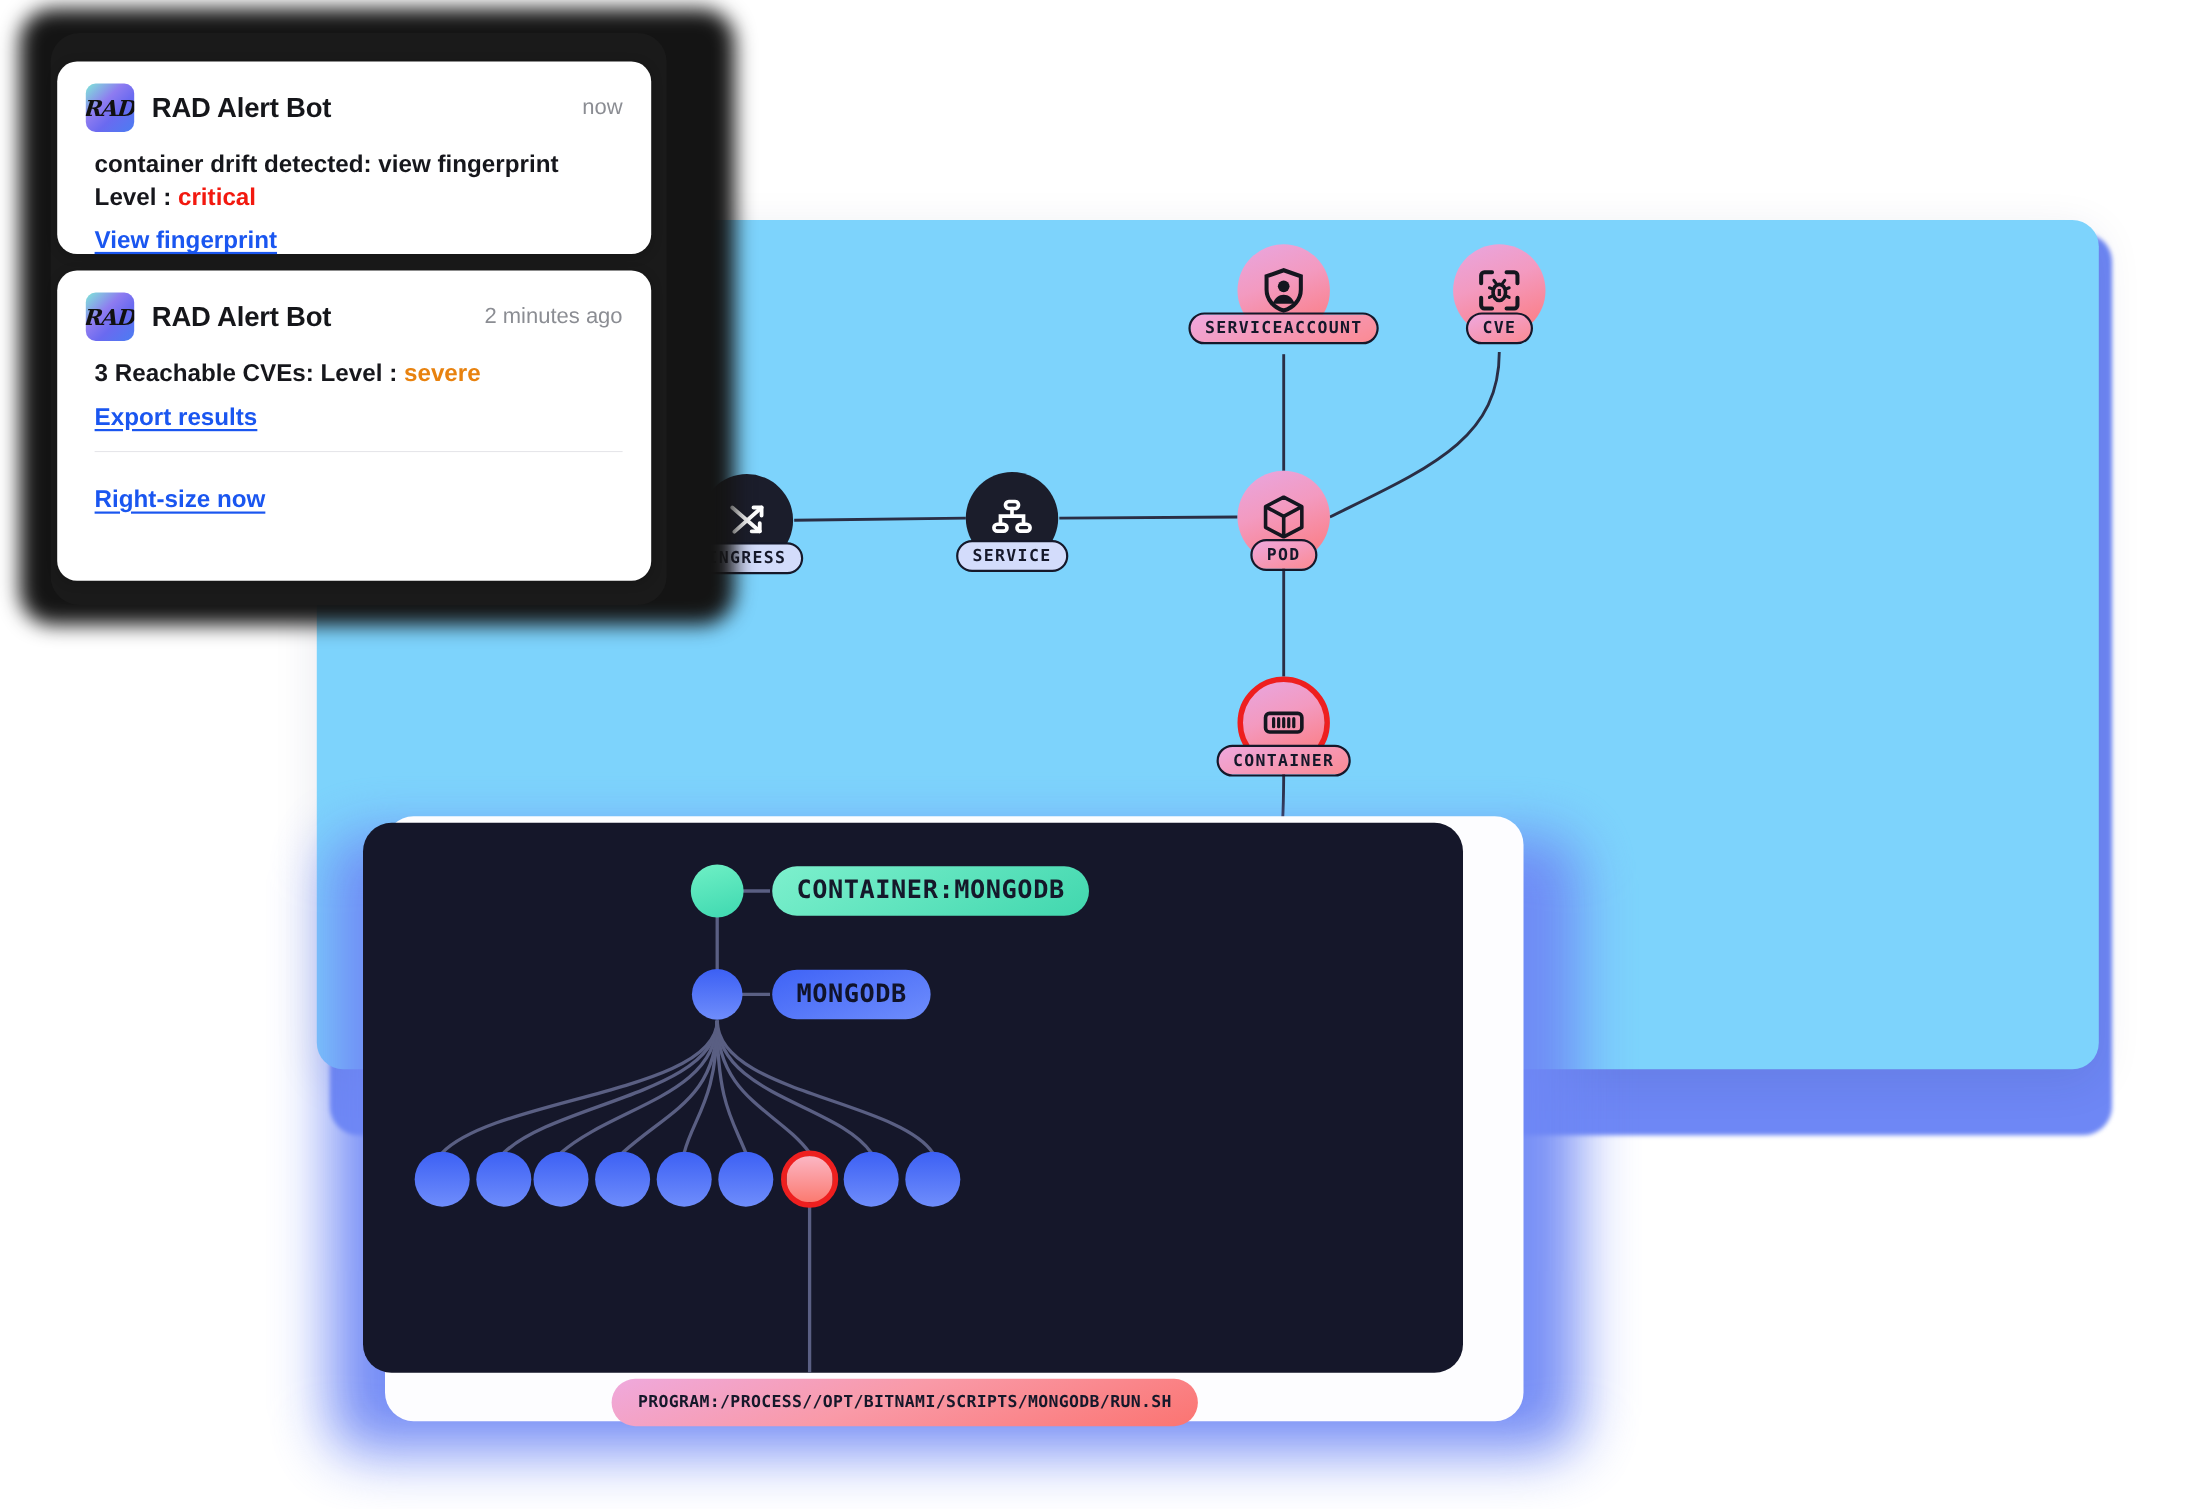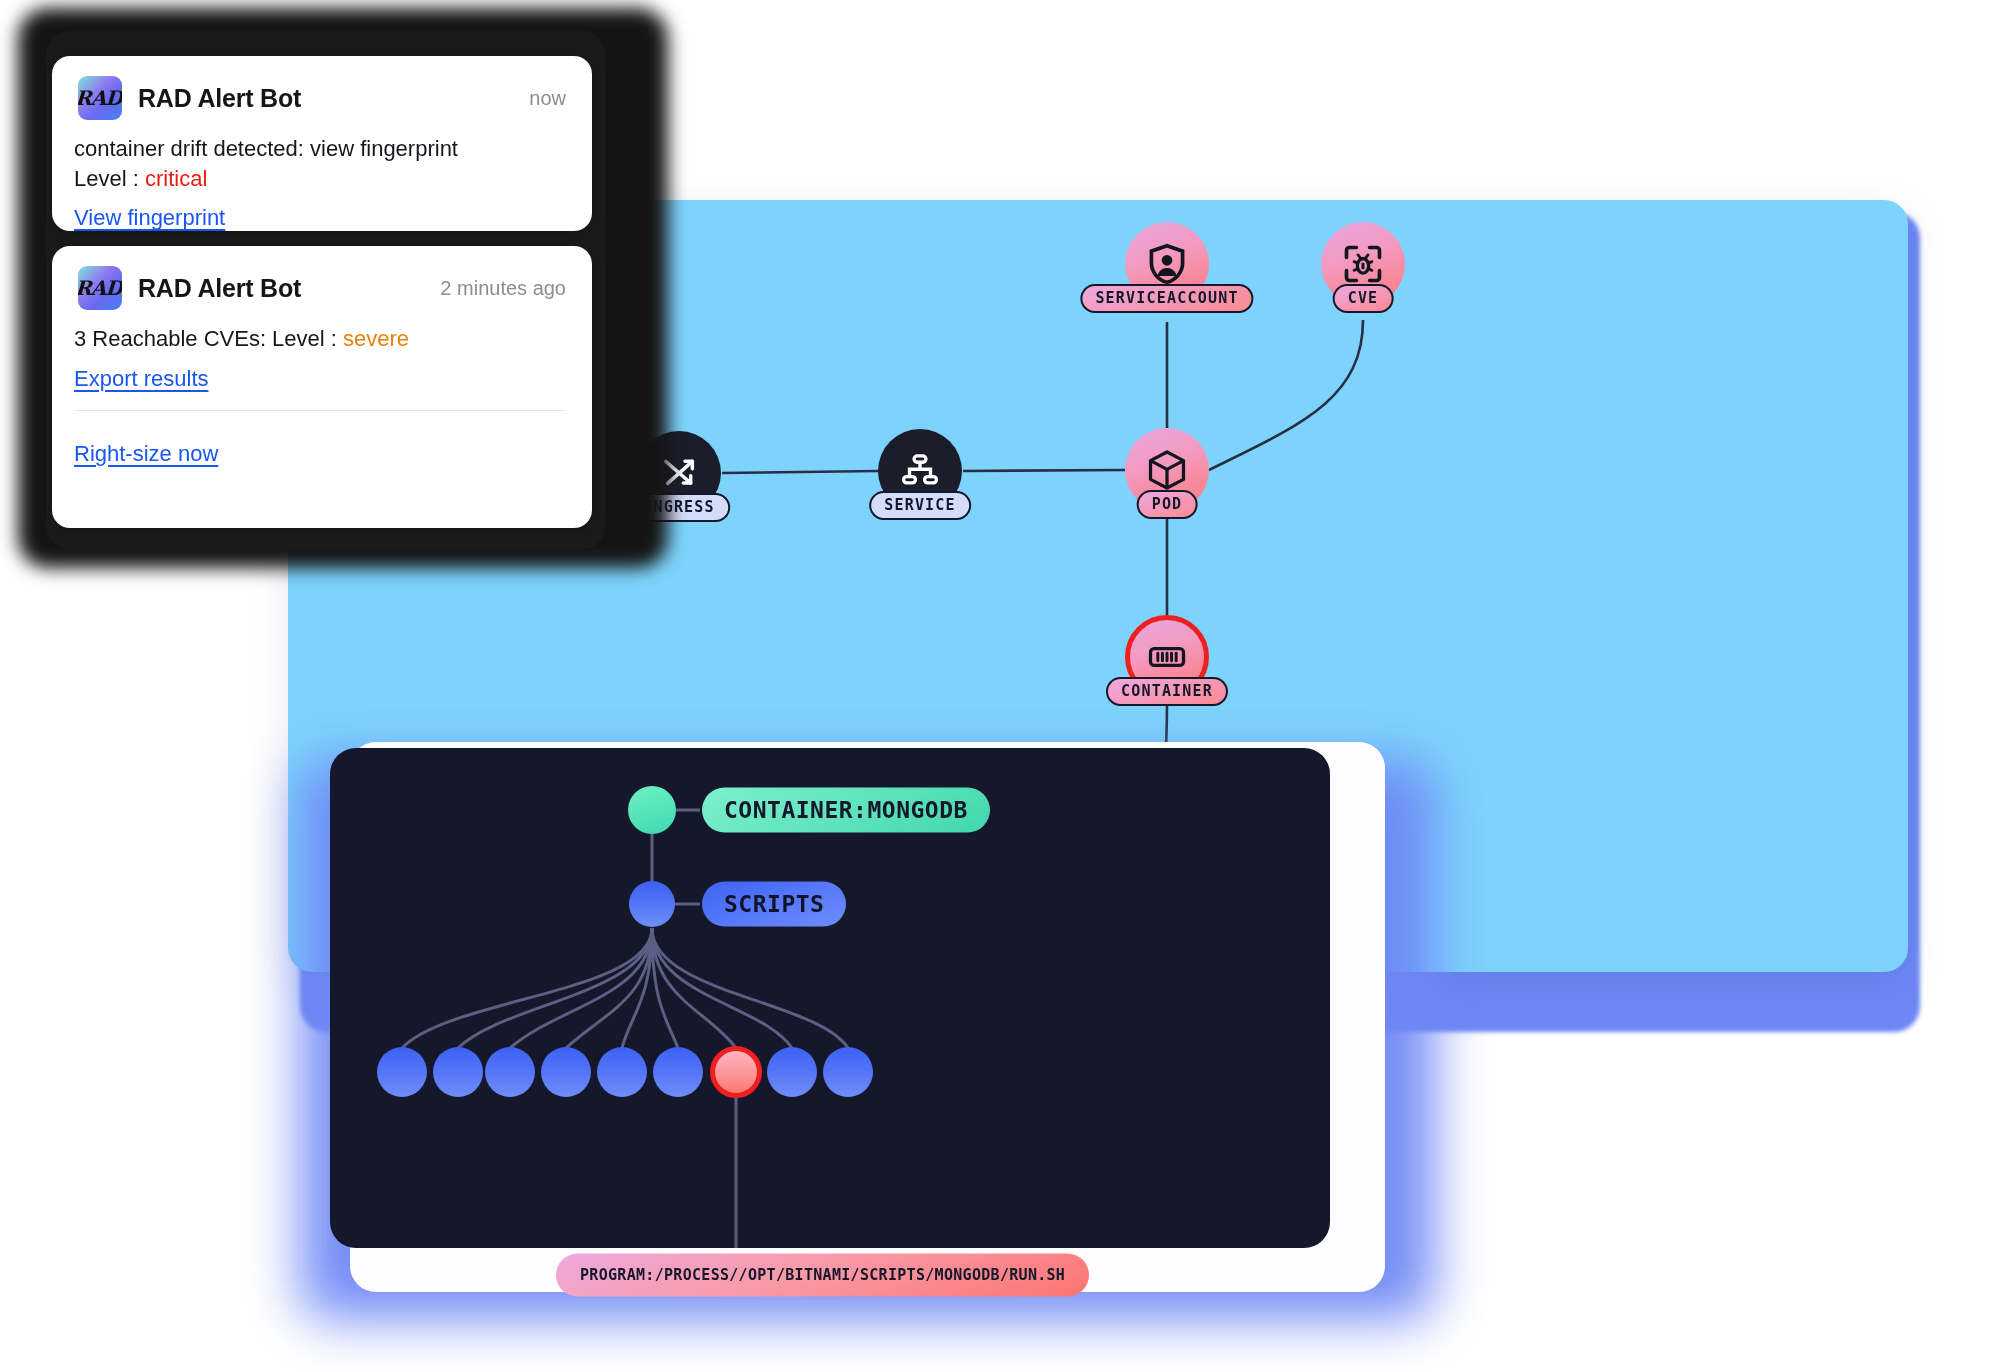--- a/index.html
+++ b/index.html
@@ -150,21 +150,21 @@
   .rad-logo span {
     font-family: "DejaVu Serif", serif;
     font-style: italic; font-weight: 700; font-size: 20px;
     color: #111; transform: skewX(-6deg); letter-spacing: -1px;
   }
   .card-title {
     font-size: 25px; font-weight: 700; color: #15161a; margin-left: 16px;
     letter-spacing: -.2px;
   }
   .card-time { margin-left: auto; font-size: 20px; color: #8b8d93; }
-  .card-body { padding: 14px 26px 0 22px; }
+  .card-body { padding: 14px 26px 0 34px; font-weight: bold; }
   .msg {
     font-size: 22px; color: #16171c; line-height: 1.35;
     text-align: justify;
   }
   .msg .sev-critical { color: #f2190f; }
   .msg .sev-severe   { color: #e8820f; }
   .link {
     display: inline-block; margin-top: 12px;
     font-size: 22px; color: #1a56f0;
     text-decoration: underline; text-underline-offset: 4px;
@@ -319,21 +319,21 @@
         <path d="M322,180 C322,245 486,252 518,300"></path>
 
         <line x1="406" y1="348" x2="406" y2="500"></line>
       </g>
     </svg>
 
     <div class="pnode green" style="left:322px; top:62px; width:48px; height:48px;"></div>
     <div class="ppill green" style="left:372px; top:62px;">CONTAINER:MONGODB</div>
 
     <div class="pnode blue" style="left:322px; top:156px; width:46px; height:46px;"></div>
-    <div class="ppill blue" style="left:372px; top:156px;">SCRIPTS</div>
+    <div class="ppill blue" style="left:372px; top:156px;">MONGODB</div>
 
     <div class="pnode blue" style="left:72px;  top:324px; width:50px; height:50px;"></div>
     <div class="pnode blue" style="left:128px; top:324px; width:50px; height:50px;"></div>
     <div class="pnode blue" style="left:180px; top:324px; width:50px; height:50px;"></div>
     <div class="pnode blue" style="left:236px; top:324px; width:50px; height:50px;"></div>
     <div class="pnode blue" style="left:292px; top:324px; width:50px; height:50px;"></div>
     <div class="pnode blue" style="left:348px; top:324px; width:50px; height:50px;"></div>
     <div class="pnode alert" style="left:406px; top:324px; width:52px; height:52px;"></div>
     <div class="pnode blue" style="left:462px; top:324px; width:50px; height:50px;"></div>
     <div class="pnode blue" style="left:518px; top:324px; width:50px; height:50px;"></div>

